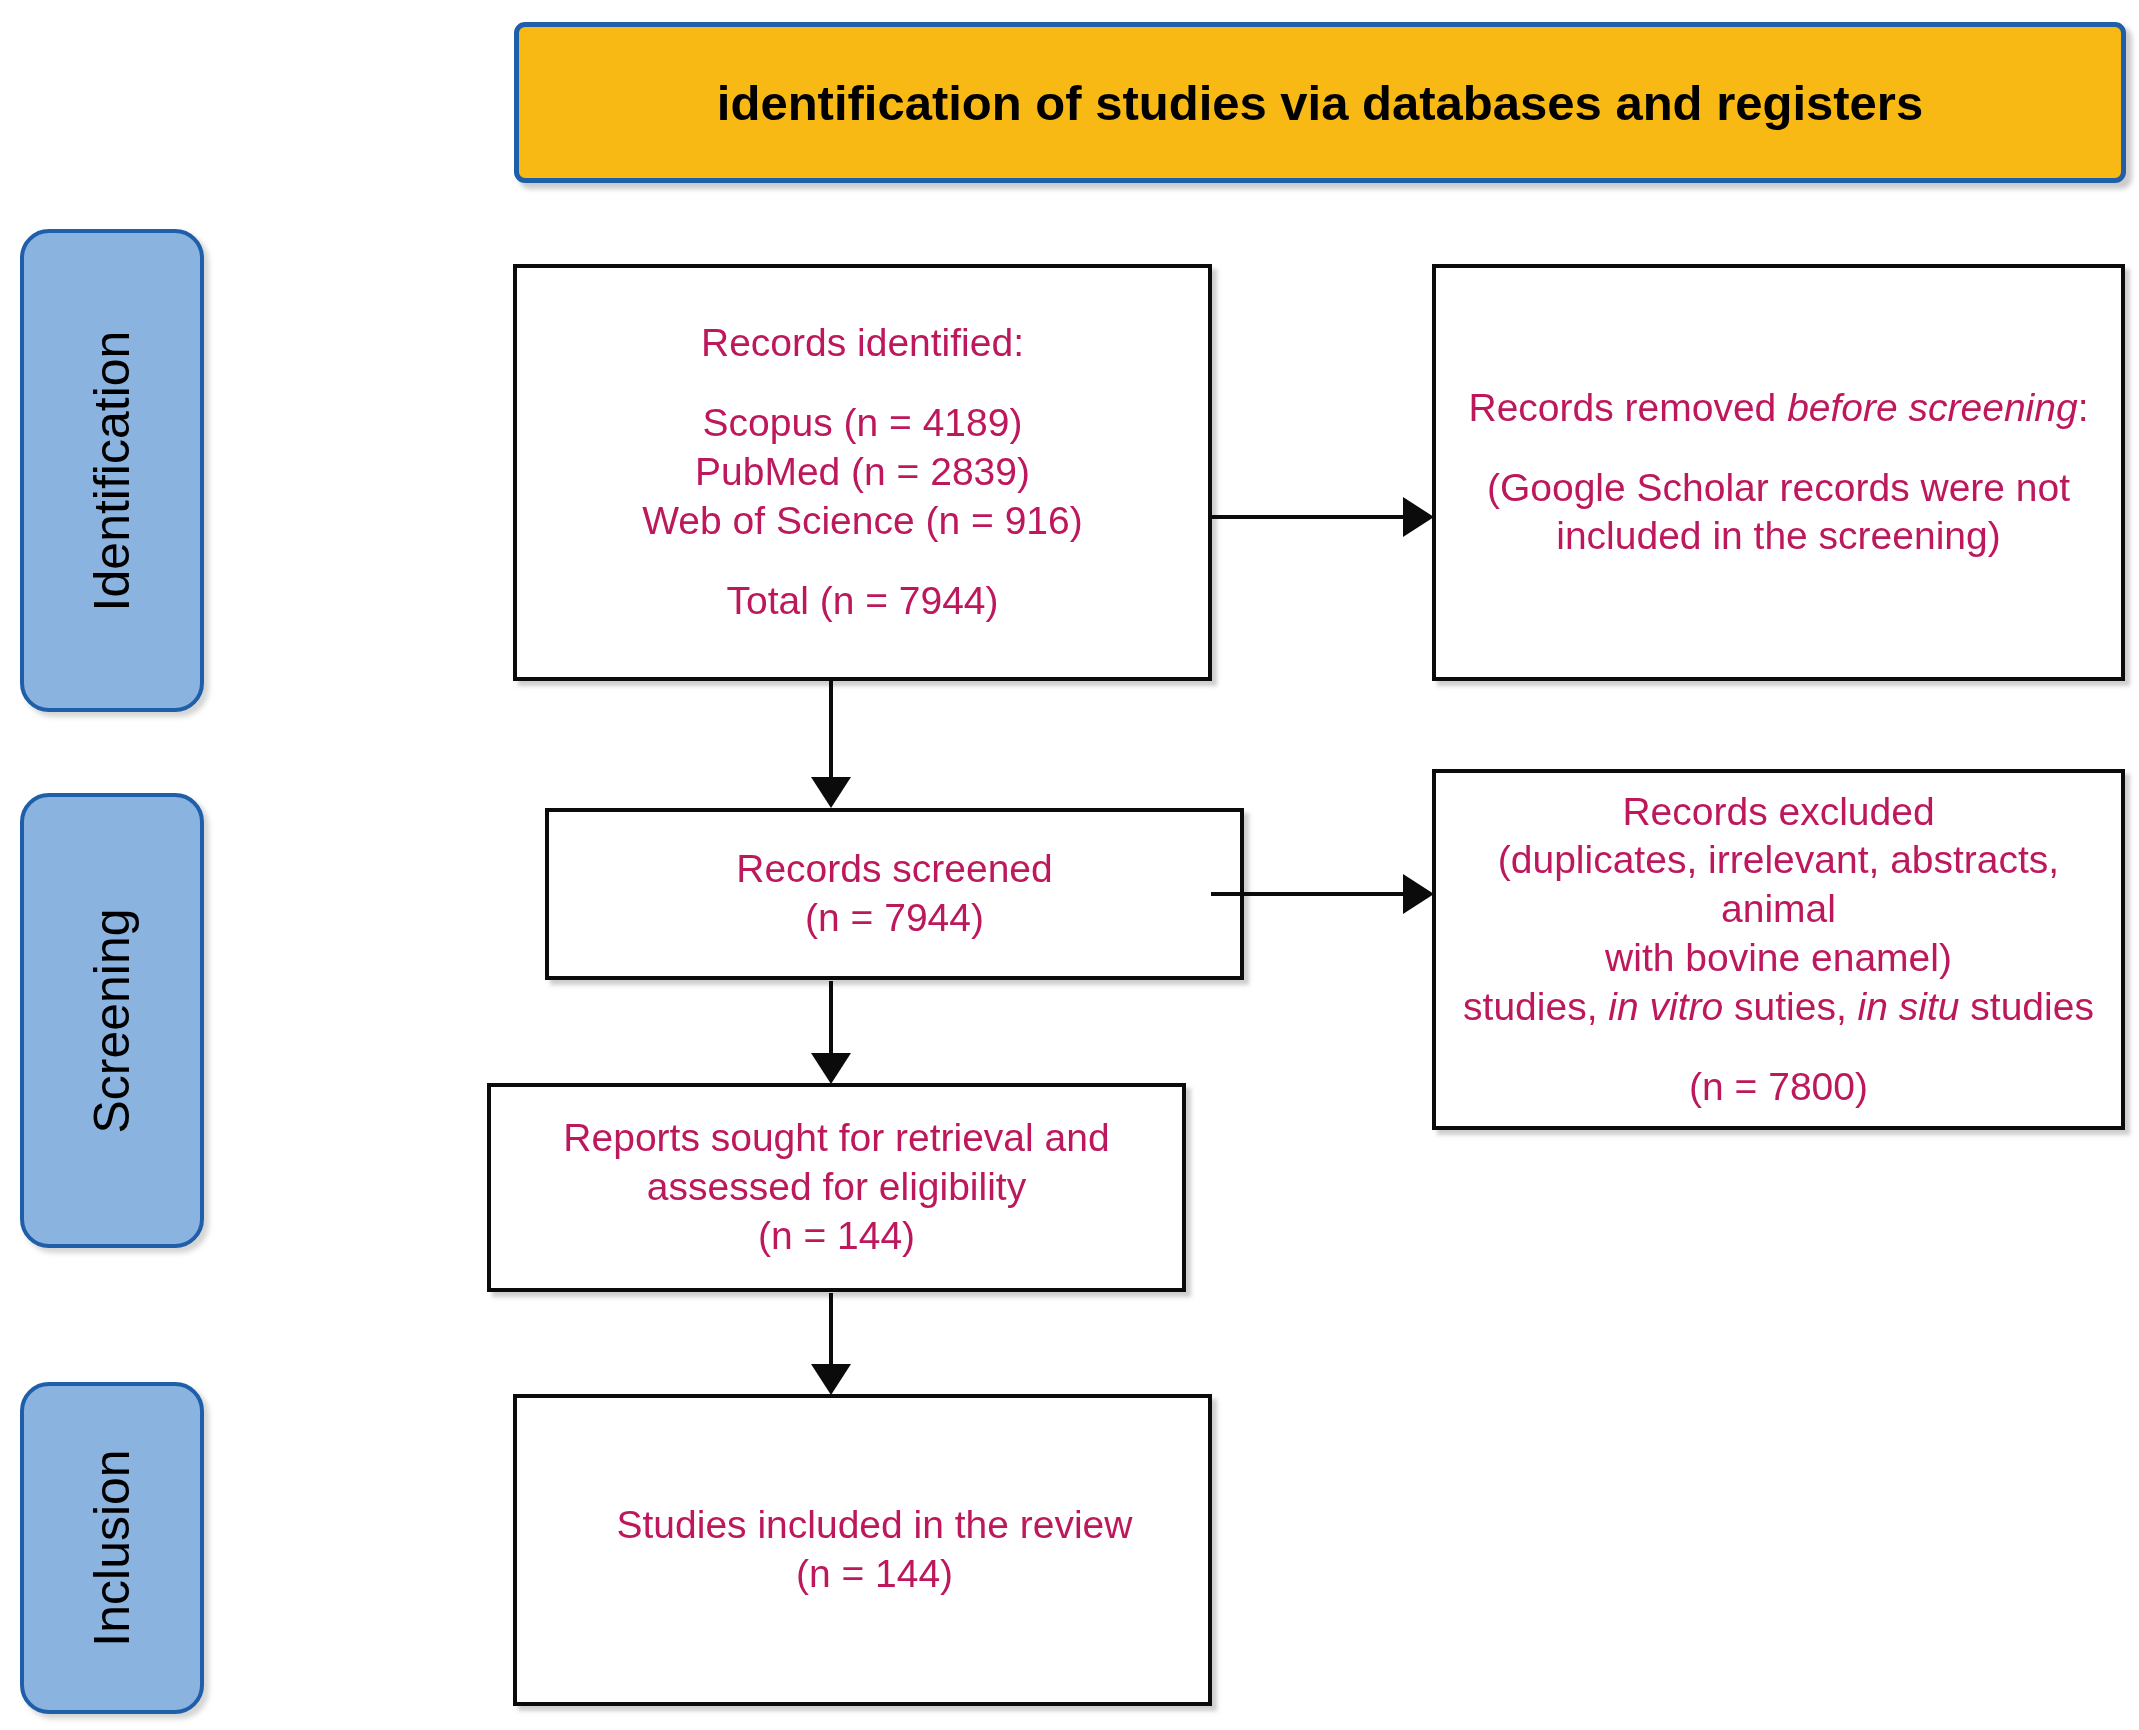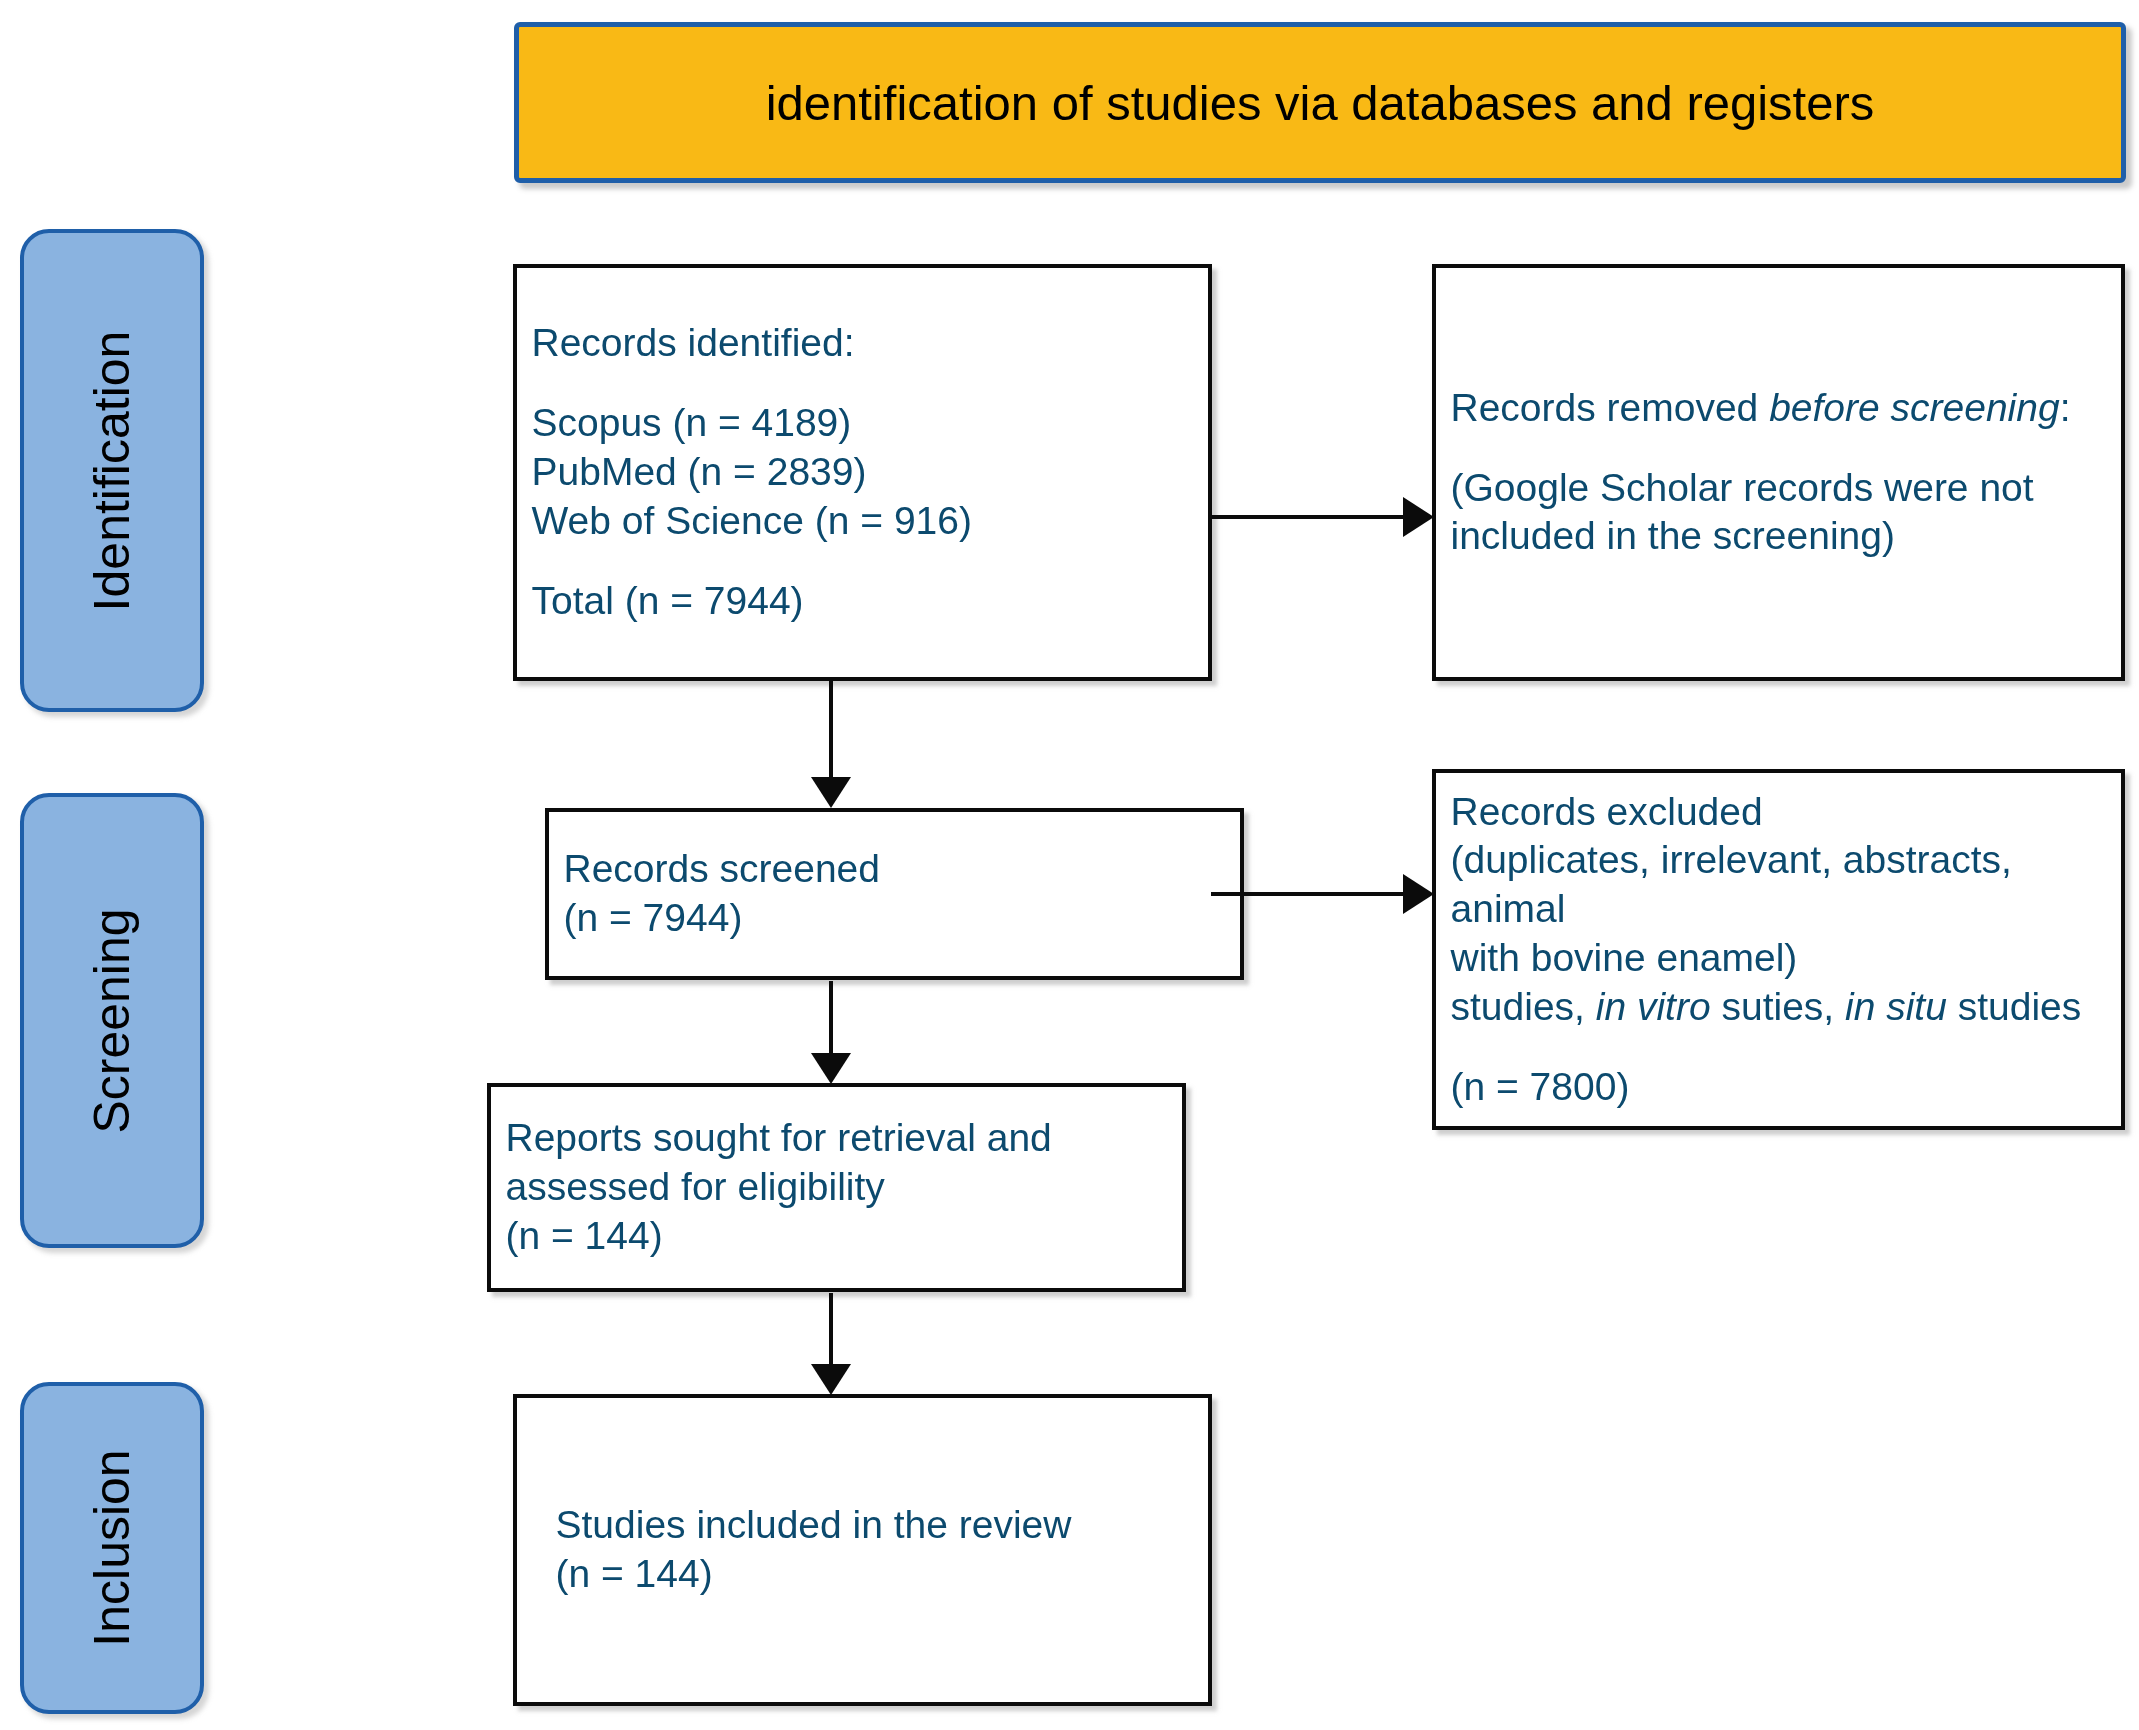--- a/index.html
+++ b/index.html
@@ -19,26 +19,27 @@
 
   
   .banner {
     position: absolute;
     left: 514px;
     top: 22px;
     width: 1612px;
     height: 161px;
     background: #F9B915;
     border: 5.6px solid #1F5FA9;
-    border-radius: 6px;
+    border-radius: 11px;
     box-sizing: border-box;
     display: flex;
     align-items: center;
     justify-content: center;
     box-shadow: 5.6px 5.6px 5.6px rgba(140,140,140,0.45);
+    font-weight: bold;
   }
   .banner-text {
     font-size: 49px;
     color: #000000;
     letter-spacing: 0px;
     text-align: center;
     white-space: nowrap;
   }
 
   
@@ -74,23 +75,24 @@
     box-sizing: border-box;
     display: flex;
     align-items: center;
     justify-content: center;
     box-shadow: 4.8px 4.8px 4px rgba(165,165,165,0.55);
   }
   .box-inner {
     width: 100%;
     padding: 0 14.5px;
     box-sizing: border-box;
+    text-align: center;
     font-size: 39px;
     line-height: 1.25;
-    color: #0c4a6e;
+    color: #be185d;
   }
   .box-inner .blank { display: block; height: 0.8em; }
   .box-inner i { font-style: italic; }
 
   #box-identified      { left: 513px;  top: 264px;  width: 699px; height: 417px; }
   #box-removed         { left: 1432px; top: 264px;  width: 693px; height: 417px; }
   #box-screened        { left: 513px;  top: 808px; width: 699px; height: 172px; margin-left: 32px; }
   #box-excluded        { left: 1432px; top: 769px;  width: 693px; height: 361px; }
   #box-reports-sought  { left: 487px;  top: 1083px; width: 699px; height: 209px; }
   #box-included        { left: 513px;  top: 1394px; width: 699px; height: 312px; padding-left: 24px; }

